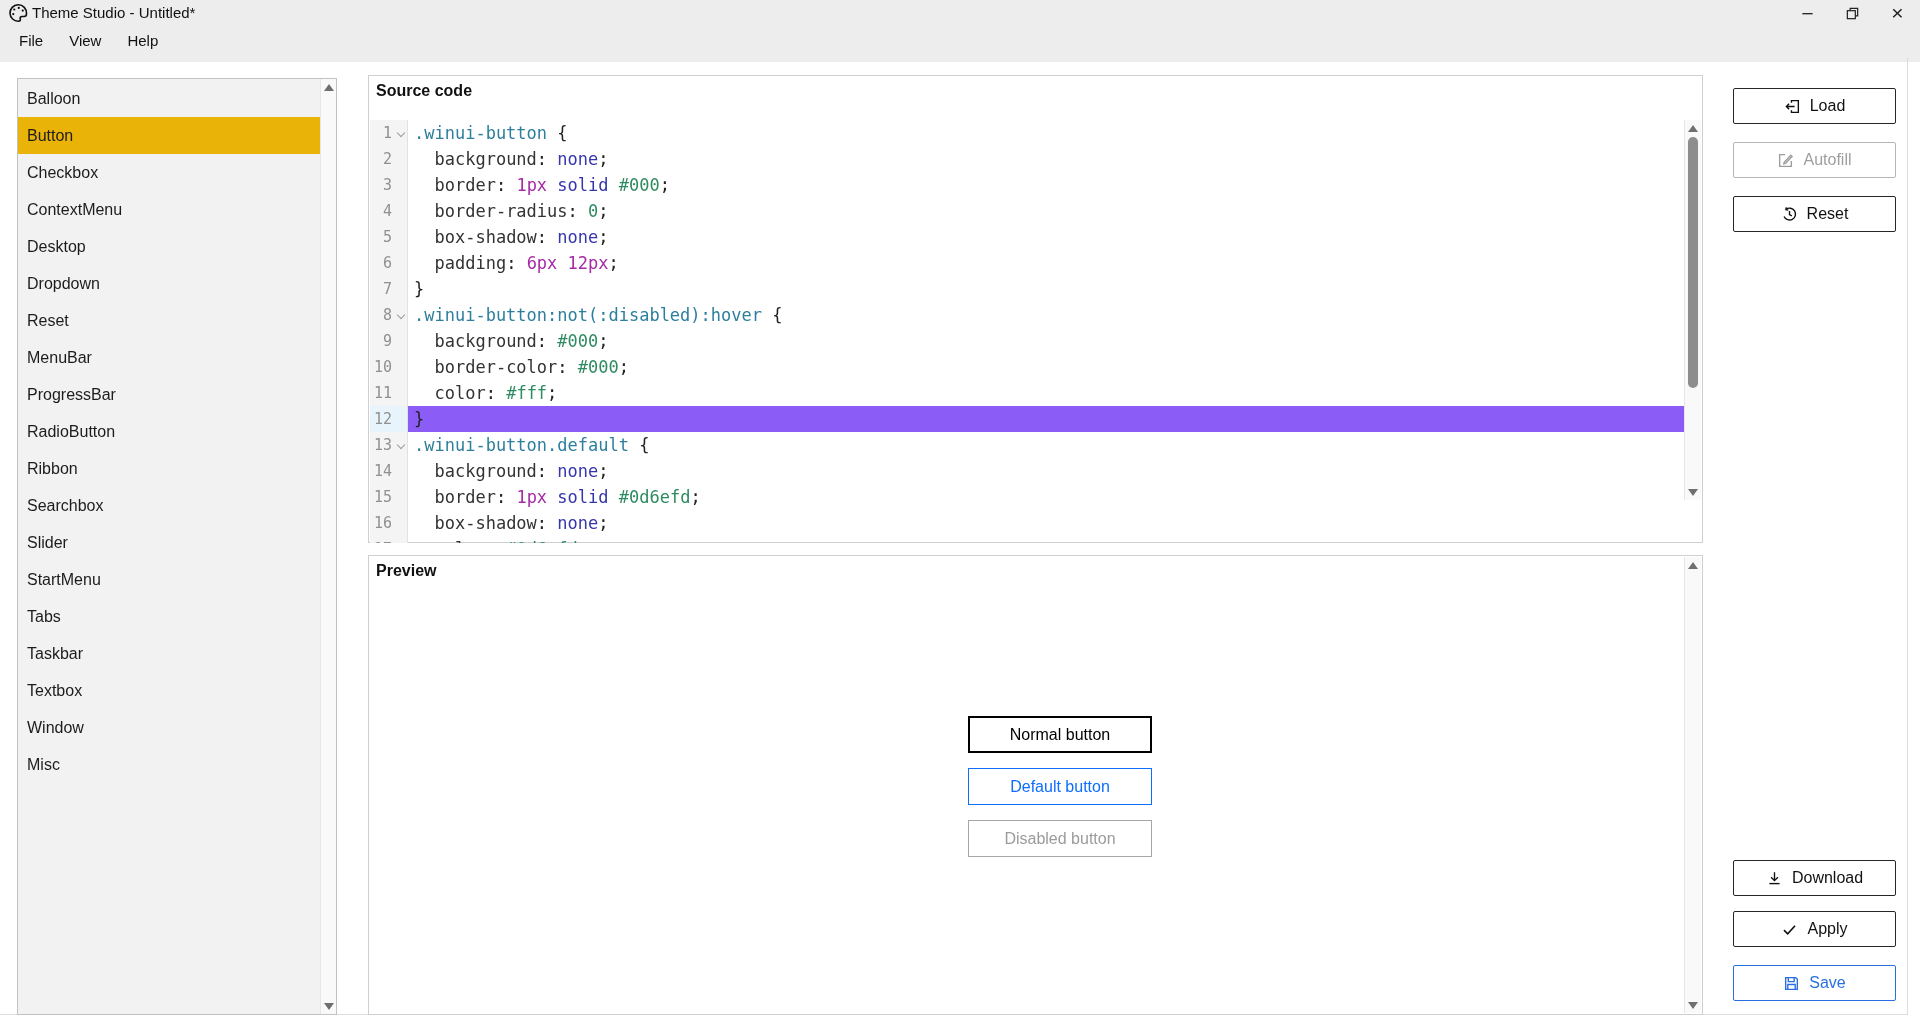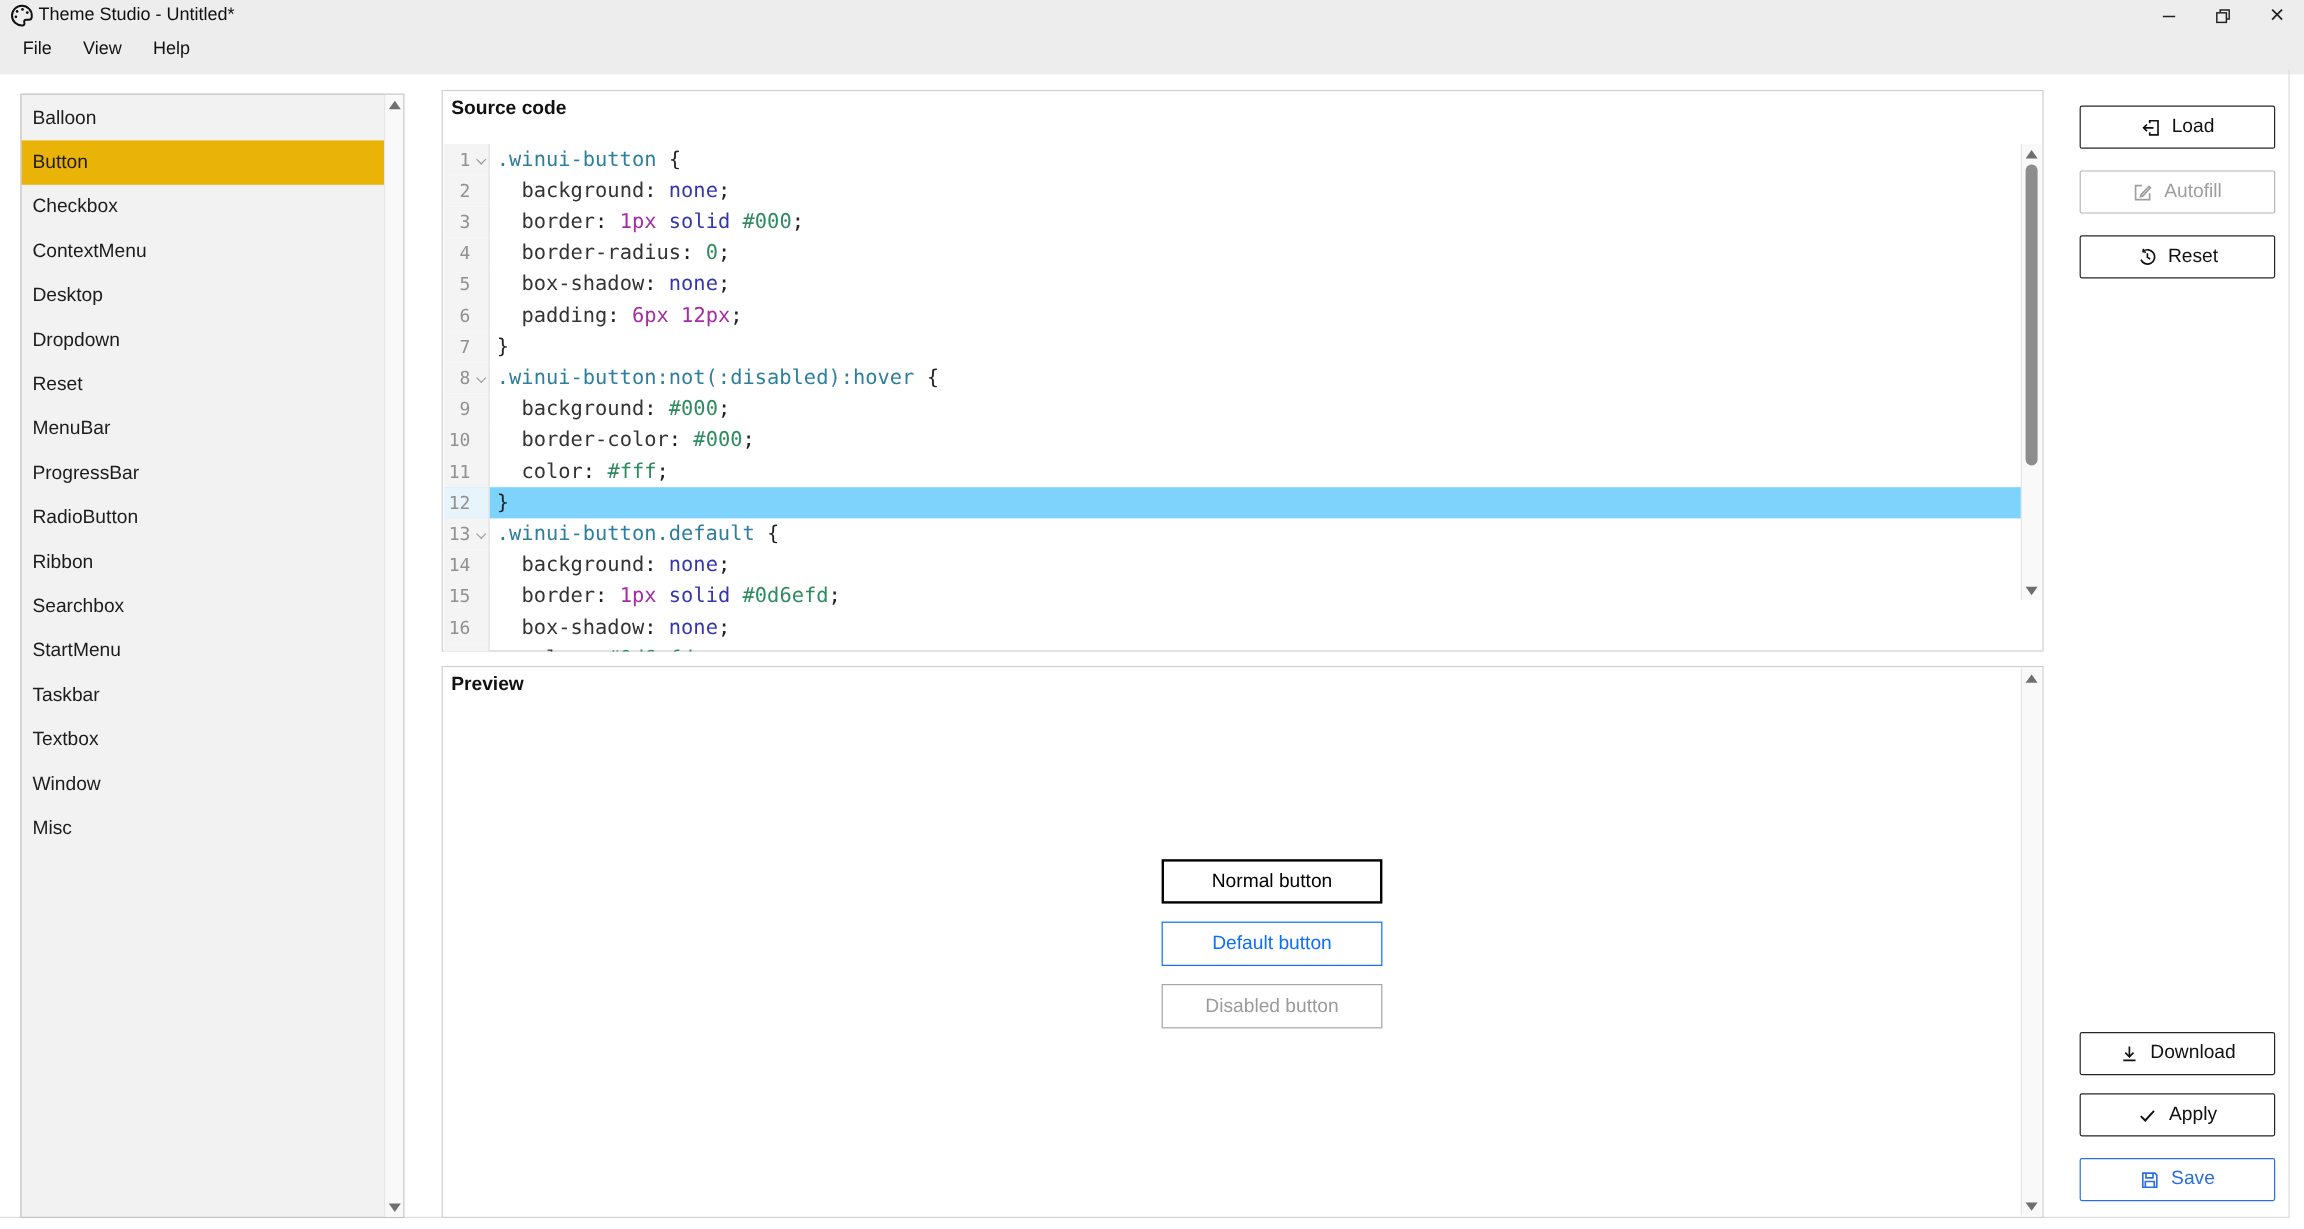--- a/index.html
+++ b/index.html
@@ -40,21 +40,21 @@
   .panel { position:absolute; background:#fff; border:1px solid #cfcfcf; }
   .panel-title { position:absolute; left:7px; top:6px; font-size:16px; font-weight:bold; color:#111; }
 
   #source-panel { left:368px; top:75px; width:1335px; height:468px; }
   #preview-panel { left:368px; top:555px; width:1335px; height:460px; }
 
   
   .editor { position:absolute; left:1px; top:44px; width:1316px; height:423px; overflow:hidden;
     font-family:"DejaVu Sans Mono", monospace; font-size:17px; }
   .code-row { display:flex; height:26px; line-height:26px; }
-  .code-row.hl { background:#7dd3fc; }
+  .code-row.hl { background:#8b5cf6; }
   .gutter { width:38px; flex:0 0 38px; background:#f4f4f4; border-right:1px solid #e2e2e2;
     position:relative; text-align:right; padding-right:15px; color:#909090; font-size:15px; }
   .code-row.hl .gutter { background:#e8f4fb; }
   .fold { position:absolute; right:3px; top:10px; width:6px; height:6px;
     border-right:1.6px solid #9a9a9a; border-bottom:1.6px solid #9a9a9a; transform:rotate(45deg); }
   .code-text { white-space:pre; padding-left:6px; color:#222; }
   .tk-sel { color:#2d7f9d; } .tk-prop { color:#333333; } .tk-atom { color:#3535ad; }
   .tk-num { color:#a62ba5; } .tk-hex { color:#2e8b60; } .tk-punc { color:#222; } .tk-plain { color:#222; }
 
   
@@ -121,21 +121,23 @@
       <div class="sidebar-item">Checkbox</div>
       <div class="sidebar-item">ContextMenu</div>
       <div class="sidebar-item">Desktop</div>
       <div class="sidebar-item">Dropdown</div>
       <div class="sidebar-item">Reset</div>
       <div class="sidebar-item">MenuBar</div>
       <div class="sidebar-item">ProgressBar</div>
       <div class="sidebar-item">RadioButton</div>
       <div class="sidebar-item">Ribbon</div>
       <div class="sidebar-item">Searchbox</div>
+      <div class="sidebar-item">Slider</div>
       <div class="sidebar-item">StartMenu</div>
+      <div class="sidebar-item">Tabs</div>
       <div class="sidebar-item">Taskbar</div>
       <div class="sidebar-item">Textbox</div>
       <div class="sidebar-item">Window</div>
       <div class="sidebar-item">Misc</div>
     </div>
   <div class="vscroll" style="right:0; top:0; width:16px; height:935px;">
     <div class="arrow" style="top:0;">
         <span class="tri-up"></span>
       </div>
     <div class="arrow" style="bottom:0;">

